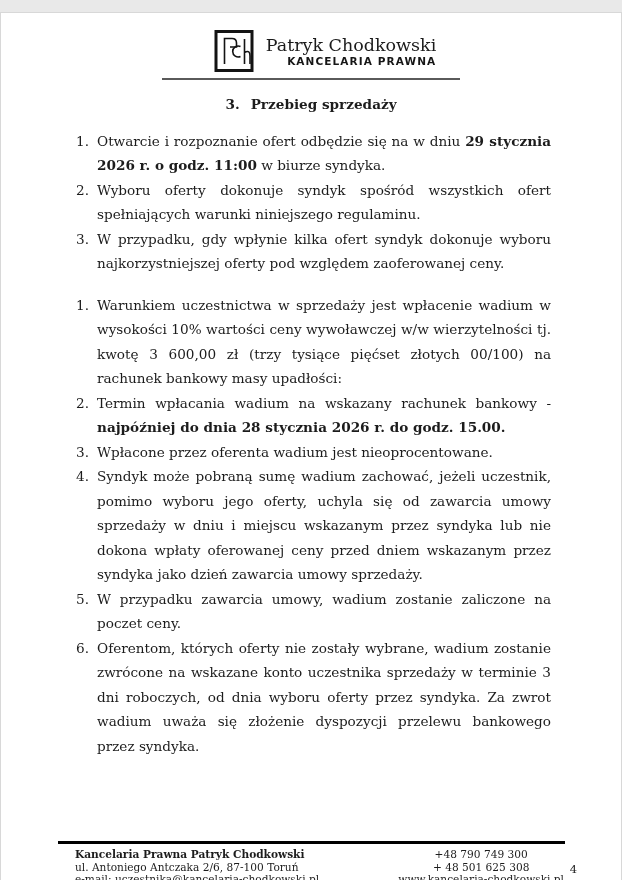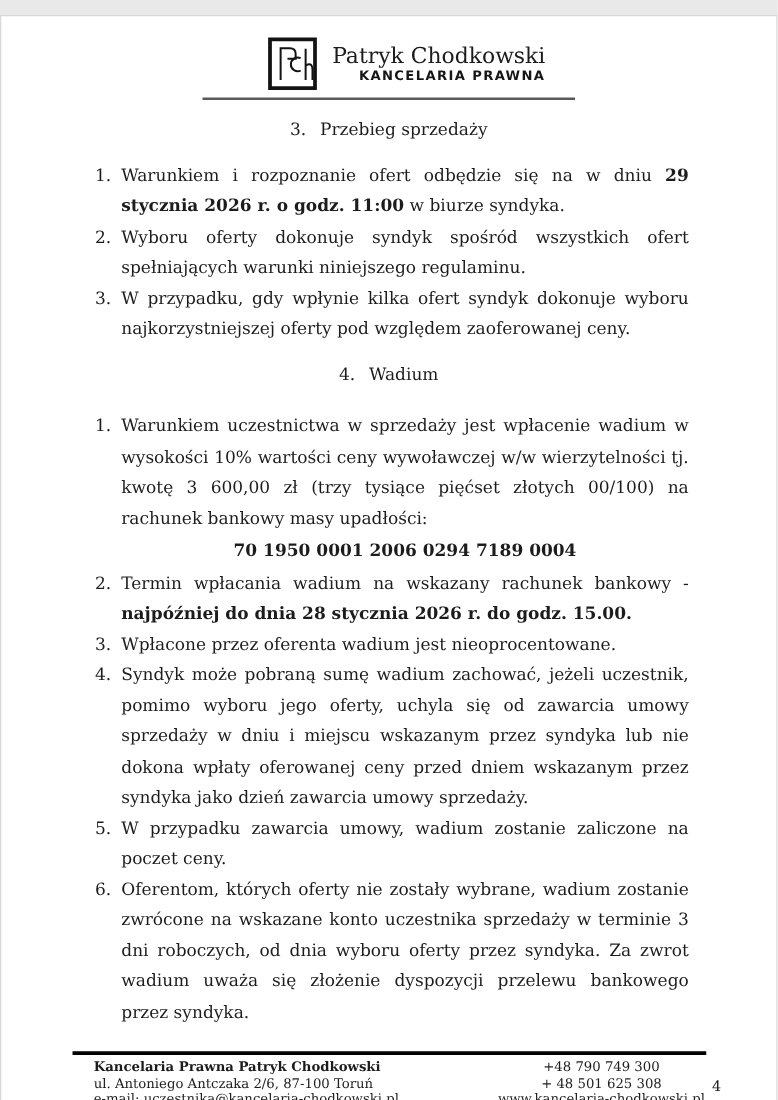--- a/index.html
+++ b/index.html
@@ -29,21 +29,21 @@
   .brand-sub{
     font-size:10.5px;line-height:12px;font-weight:bold;letter-spacing:1.1px;
     font-family:"DejaVu Sans","Liberation Sans",sans-serif;color:#161616;text-align:right;
   }
   .header-rule{
     width:298px;margin:5px auto 0;border:0;border-top:2px solid #5a5a5a;
   }
   
   .section-heading{
     margin:12px 0 0 0;
-    text-align:center;font-size:13.6px;font-weight:normal;line-height:24.5px;
+    text-align:center;font-size:13.6px;font-weight:bold;line-height:24.5px;
   }
   .section-heading .sec-num{margin-right:11px;}
   .doc-list{margin:0;padding:0 70px 0 75px;}
   .doc-list.first{margin-top:12px;}
   .doc-list.second{margin-top:17px;}
   .item{display:flex;font-size:13.6px;line-height:24.5px;}
   .item-num{flex:none;width:21px;}
   .item-text{flex:1;text-align:justify;}
   .account-line{
     font-size:13.6px;line-height:24.5px;font-weight:bold;
@@ -83,40 +83,38 @@
       <div class="brand-sub">KANCELARIA PRAWNA</div>
     </div>
   </header>
   <hr class="header-rule">
 
   <h2 class="section-heading"><span class="sec-num">3.</span><span>Przebieg sprzedaży</span></h2>
 
   <div class="doc-list first">
     <div class="item">
       <span class="item-num">1.</span>
-      <span class="item-text"><span>Warunkiem i rozpoznanie ofert odbędzie się na w dniu </span><b>29 stycznia 2026 r. o godz. 11:00</b><span> w biurze syndyka.</span></span>
+      <span class="item-text"><span>Otwarcie i rozpoznanie ofert odbędzie się na w dniu </span><b>29 stycznia 2026 r. o godz. 11:00</b><span> w biurze syndyka.</span></span>
     </div>
     <div class="item">
       <span class="item-num">2.</span>
       <span class="item-text"><span>Wyboru oferty dokonuje syndyk spośród wszystkich ofert spełniających warunki niniejszego regulaminu.</span></span>
     </div>
     <div class="item">
       <span class="item-num">3.</span>
       <span class="item-text"><span>W przypadku, gdy wpłynie kilka ofert syndyk dokonuje wyboru najkorzystniejszej oferty pod względem zaoferowanej ceny.</span></span>
     </div>
   </div>
 
-  <h2 class="section-heading"><span class="sec-num">4.</span><span>Wadium</span></h2>
 
   <div class="doc-list second">
     <div class="item">
       <span class="item-num">1.</span>
       <span class="item-text"><span>Warunkiem uczestnictwa w sprzedaży jest wpłacenie wadium w wysokości 10% wartości ceny wywoławczej w/w wierzytelności tj. kwotę 3 600,00 zł (trzy tysiące pięćset złotych 00/100) na rachunek bankowy masy upadłości:</span></span>
     </div>
-    <div class="account-line">70 1950 0001 2006 0294 7189 0004</div>
     <div class="item">
       <span class="item-num">2.</span>
       <span class="item-text"><span>Termin wpłacania wadium na wskazany rachunek bankowy - </span><b>najpóźniej do dnia 28 stycznia 2026 r. do godz. 15.00.</b></span>
     </div>
     <div class="item">
       <span class="item-num">3.</span>
       <span class="item-text"><span>Wpłacone przez oferenta wadium jest nieoprocentowane.</span></span>
     </div>
     <div class="item">
       <span class="item-num">4.</span>

